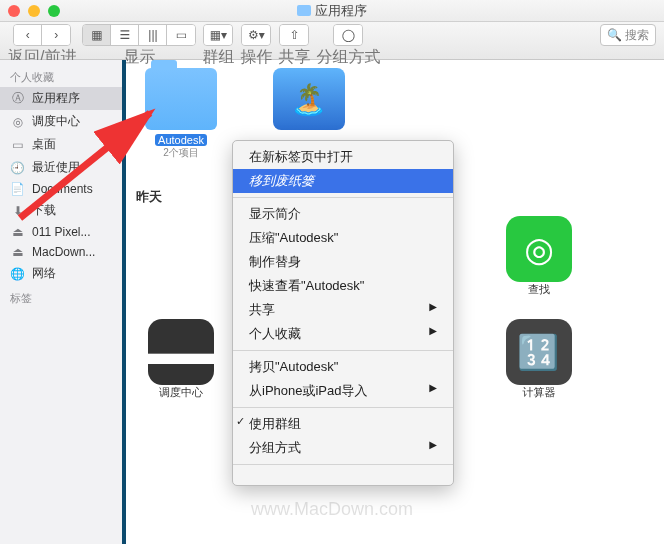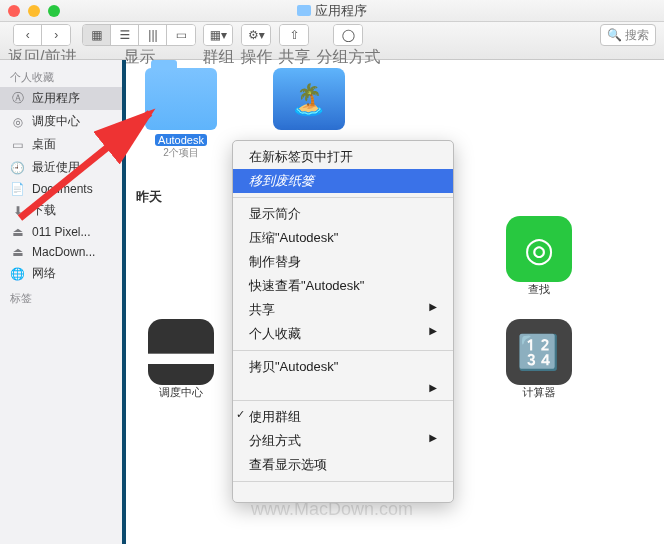--- a/index.html
+++ b/index.html
@@ -226,33 +226,31 @@
     </div>
   <div class="ctx-item">
       <span>个人收藏</span>
       <span class="arrow">▶</span>
     </div>
   <div class="ctx-sep"></div>
   <div class="ctx-item">
       <span>拷贝"Autodesk"</span>
     </div>
   <div class="ctx-item">
+      <span>从iPhone或iPad导入</span>
       <span class="arrow">▶</span>
     </div>
   <div class="ctx-sep"></div>
   <div class="ctx-item">
       <span class="ctx-check">✓</span>
       <span>使用群组</span>
     </div>
   <div class="ctx-item">
       <span>分组方式</span>
       <span class="arrow">▶</span>
-    </div>
-  <div class="ctx-item">
-      <span>查看显示选项</span>
     </div>
   <div class="ctx-sep"></div>
   <div class="tag-dots">
     
     
     
     
     
     
     

